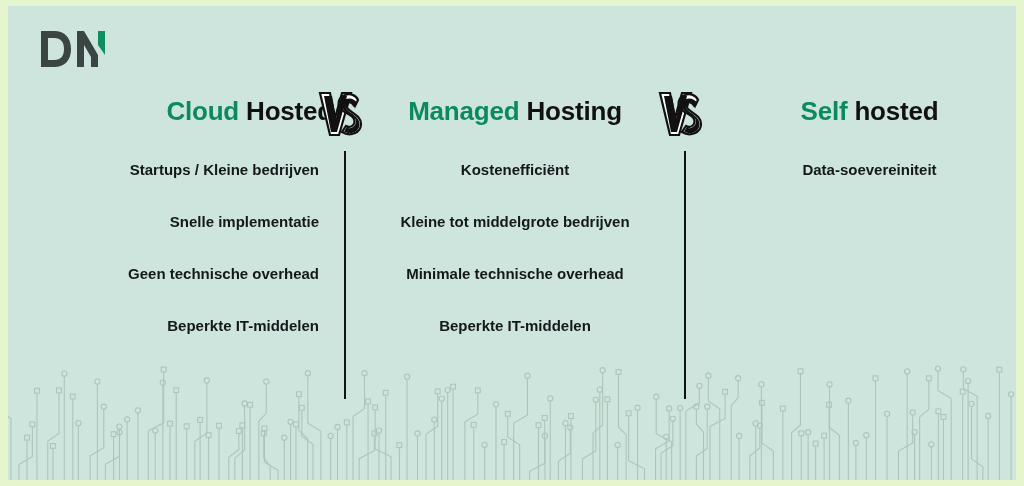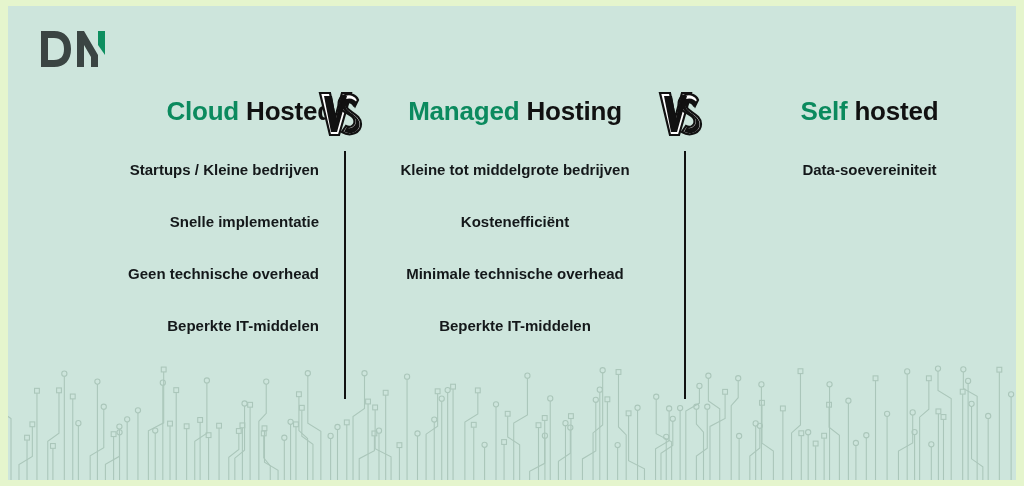--- a/index.html
+++ b/index.html
@@ -129,22 +129,22 @@
   </div>
 
   <div class="divider" id="divider-0"></div>
 
   <div class="column" id="col-1">
     <div class="col-heading">
       <span class="hl">Managed</span>
       <span>Hosting</span>
     </div>
     <ul class="col-items">
+      <li class="col-item">Kostenefficiënt</li>
       <li class="col-item">Kleine tot middelgrote bedrijven</li>
-      <li class="col-item">Kostenefficiënt</li>
       <li class="col-item">Minimale technische overhead</li>
       <li class="col-item">Beperkte IT-middelen</li>
     </ul>
   </div>
 
   <div class="vs-badge" id="vs-1">
     <svg width="52" height="52" viewBox="0 0 52 52" xmlns="http://www.w3.org/2000/svg">
       <g>
         <path d="M6 5 L16 5 L21 30 L28 5 L37 5 L25 47 L16 47 Z" fill="#ffffff" stroke="#111" stroke-width="2.2"></path>
         <path d="M44 12 C42 7 36 5 31 7 C25 9 23 15 26 20 C29 25 38 26 40 31 C42 36 37 41 32 38 L28 44 C36 49 47 45 47 36 C47 28 38 25 34 21 C31 18 33 13 37 14 C39 14.5 40 16 41 18 Z" fill="#ffffff" stroke="#111" stroke-width="2.2"></path>

